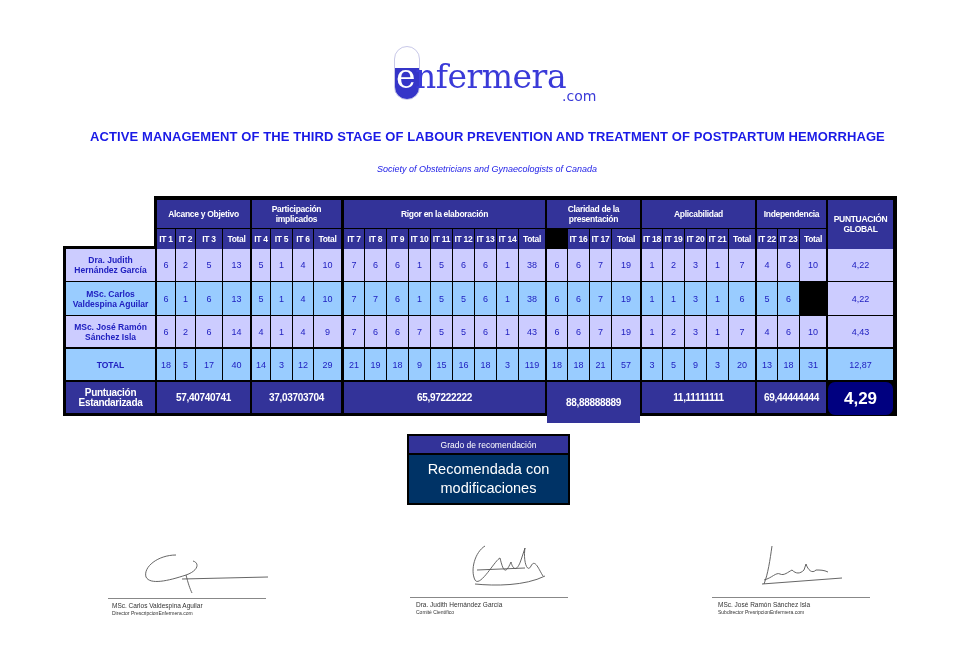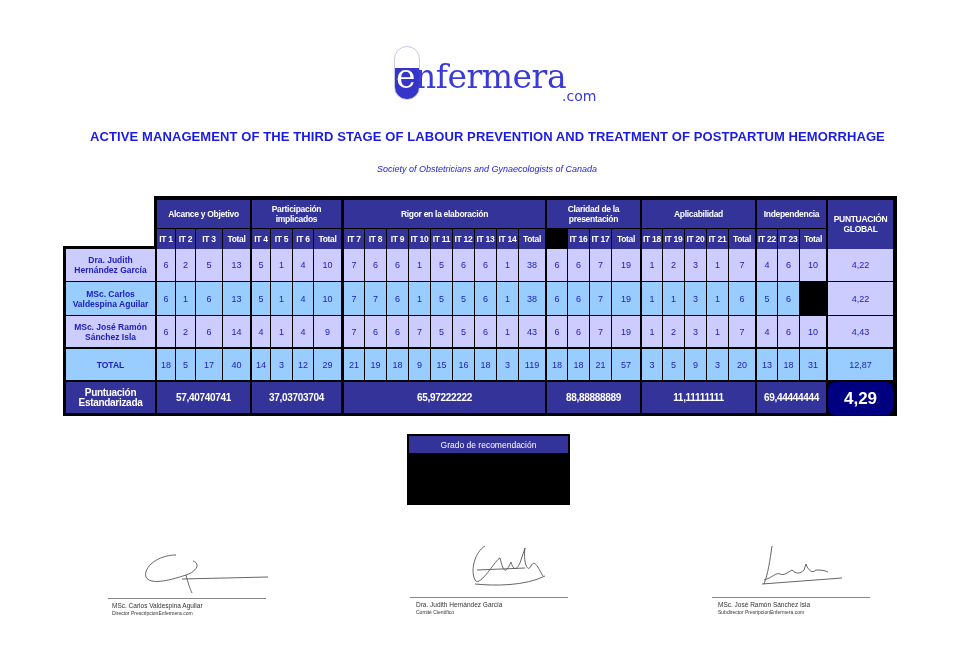--- a/index.html
+++ b/index.html
@@ -155,21 +155,21 @@
     <div class="cell sub" style="left: 590px; top: 229px; width: 21px; height: 20px;">IT 17</div>
     <div class="cell lav" style="left: 590px; top: 249px; width: 21px; height: 32px;">7</div>
     <div class="cell sky" style="left: 590px; top: 282px; width: 21px; height: 33px;">7</div>
     <div class="cell lav" style="left: 590px; top: 316px; width: 21px; height: 31px;">7</div>
     <div class="cell sky" style="left: 590px; top: 349px; width: 21px; height: 31px;">21</div>
     <div class="cell sub" style="left: 612px; top: 229px; width: 28px; height: 20px;">Total</div>
     <div class="cell lav" style="left: 612px; top: 249px; width: 28px; height: 32px;">19</div>
     <div class="cell sky" style="left: 612px; top: 282px; width: 28px; height: 33px;">19</div>
     <div class="cell lav" style="left: 612px; top: 316px; width: 28px; height: 31px;">19</div>
     <div class="cell sky" style="left: 612px; top: 349px; width: 28px; height: 31px;">57</div>
-    <div class="cell std" style="left: 547px; top: 382px; width: 93px; height: 31px;">88,88888889</div>
+    <div class="cell std" style="left: 547px; top: 382px; width: 93px; height: 41px;">88,88888889</div>
     <div class="cell hdr" style="left: 642px; top: 200px; width: 113px; height: 28px; padding: 0px 6px;">Aplicabilidad</div>
     <div class="cell sub" style="left: 642px; top: 229px; width: 20px; height: 20px;">IT 18</div>
     <div class="cell lav" style="left: 642px; top: 249px; width: 20px; height: 32px;">1</div>
     <div class="cell sky" style="left: 642px; top: 282px; width: 20px; height: 33px;">1</div>
     <div class="cell lav" style="left: 642px; top: 316px; width: 20px; height: 31px;">1</div>
     <div class="cell sky" style="left: 642px; top: 349px; width: 20px; height: 31px;">3</div>
     <div class="cell sub" style="left: 663px; top: 229px; width: 21px; height: 20px;">IT 19</div>
     <div class="cell lav" style="left: 663px; top: 249px; width: 21px; height: 32px;">2</div>
     <div class="cell sky" style="left: 663px; top: 282px; width: 21px; height: 33px;">1</div>
     <div class="cell lav" style="left: 663px; top: 316px; width: 21px; height: 31px;">2</div>
@@ -215,20 +215,21 @@
     <div class="cell lav" style="left: 828px; top: 316px; width: 65px; height: 31px;">4,43</div>
     <div class="cell lav name" style="left: 66px; top: 316px; width: 89px; height: 31px; padding: 0px 4px;">MSc. José Ramón Sánchez Isla</div>
     <div class="cell sky" style="left: 828px; top: 349px; width: 65px; height: 31px;">12,87</div>
     <div class="cell glob" style="left: 828px; top: 382px; width: 65px; height: 33px; border-radius: 7px;">4,29</div>
     <div class="cell sky name" style="left: 66px; top: 349px; width: 89px; height: 31px;">TOTAL</div>
     <div class="cell std" style="left: 66px; top: 382px; width: 89px; height: 31px; padding: 0px 6px;">Puntuación Estandarizada</div>
   </div>
 
 <div class="rec-box">
   <div class="rec-head">Grado de recomendación</div>
+  <div class="rec-body">Recomendada con modificaciones</div>
 </div>
 
 <div class="sig" style="left:108px;top:545px;width:160px;height:75px;">
   <svg width="140" height="55" style="position:absolute;left:30px;top:0;" viewBox="0 0 140 55">
     <path d="M38 10 C 20 10, 5 22, 8 32 C 12 40, 30 36, 48 30 C 60 26, 62 18, 55 16 M 48 30 C 50 38, 52 44, 54 48 M 44 34 L 130 32" fill="none" stroke="#555" stroke-width="0.9"></path>
   </svg>
   <div class="sig-line" style="left:0;top:53px;width:158px;"></div>
   <div class="sig-name" style="left:4px;top:57px;">MSc. Carlos Valdespina Aguilar</div>
   <div class="sig-role" style="left:4px;top:65px;">Director PrescripcionEnfermera.com</div>
 </div>

